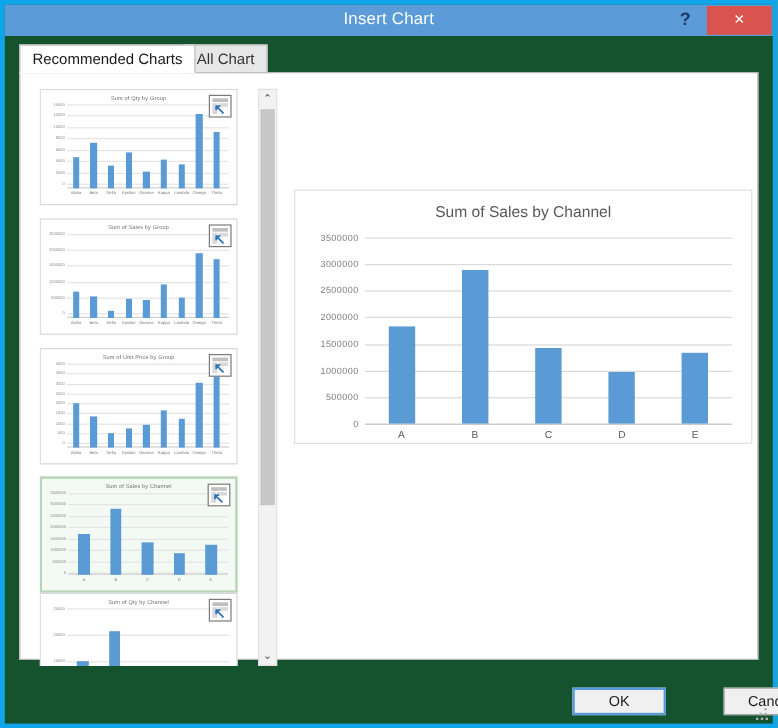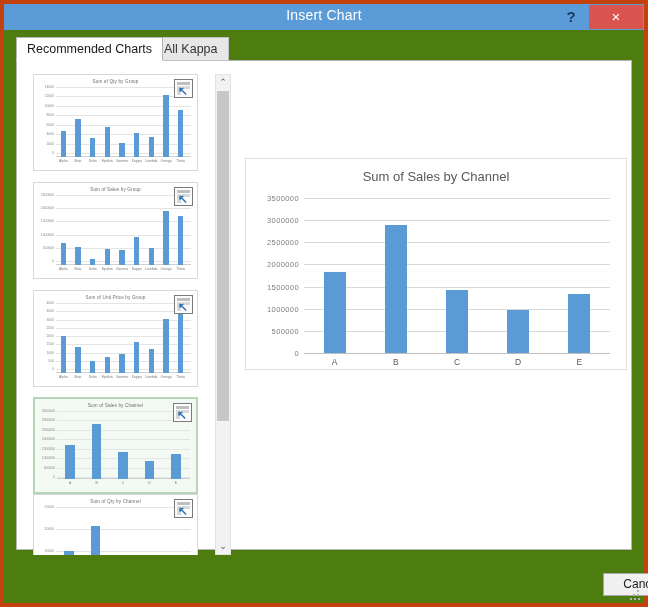--- a/index.html
+++ b/index.html
@@ -13,22 +13,22 @@
     font-family: "Liberation Sans", sans-serif;
     overflow: hidden;
   }
 
   
   .dialog {
     position: absolute;
     left: 0; top: 0;
     width: 648px;
     height: 607px;
-    background: #4d7c0f;
-    border: 4px solid #c2410c;
+    background: #14532d;
+    border: 4px solid #0ea5e9;
     box-sizing: border-box;
   }
   .titlebar {
     position: absolute;
     left: 0; top: 0;
     width: 640px;
     height: 26px;
     background: #5b9bd8;
   }
   .title-text {
@@ -344,21 +344,21 @@
 <div class="dialog">
 
   <div class="titlebar">
     <div class="title-text">Insert Chart</div>
     <div class="help-btn">?</div>
     <div class="close-btn">×</div>
   </div>
 
   <div class="tabstrip">
     <div class="tab active">Recommended Charts</div>
-    <div class="tab inactive">All Kappa</div>
+    <div class="tab inactive">All Chart</div>
   </div>
 
   <div class="panel">
 
     <div class="gallery" id="gallery">
         <div class="thumb" style="top: 0px;">
           <div class="t-title">Sum of Qty by Group</div>
           <div class="expand-icon">
             <span class="eg1"></span>
             <span class="eg2"></span>
@@ -586,20 +586,21 @@
           <div class="xtick" style="left: 153px;">C</div>
           <div class="bar" style="left: 203.2px; width: 22px; height: 42.9571px; background: rgb(91, 155, 213);"></div>
           <div class="xtick" style="left: 214.2px;">D</div>
           <div class="bar" style="left: 264.4px; width: 22px; height: 59.3429px; background: rgb(91, 155, 213);"></div>
           <div class="xtick" style="left: 275.4px;">E</div>
         </div>
     </div>
 
   </div>
 
+  <div class="btn ok">OK</div>
   <div class="btn cancel">Cancel</div>
   <div class="grip">
     <i style="left:7px;top:0"></i>
     <i style="left:3px;top:4px"></i>
       <i style="left:7px;top:4px"></i>
     <i style="left:0;top:8px"></i>
       <i style="left:4px;top:8px"></i>
       <i style="left:8px;top:8px"></i>
   </div>
 </div>

